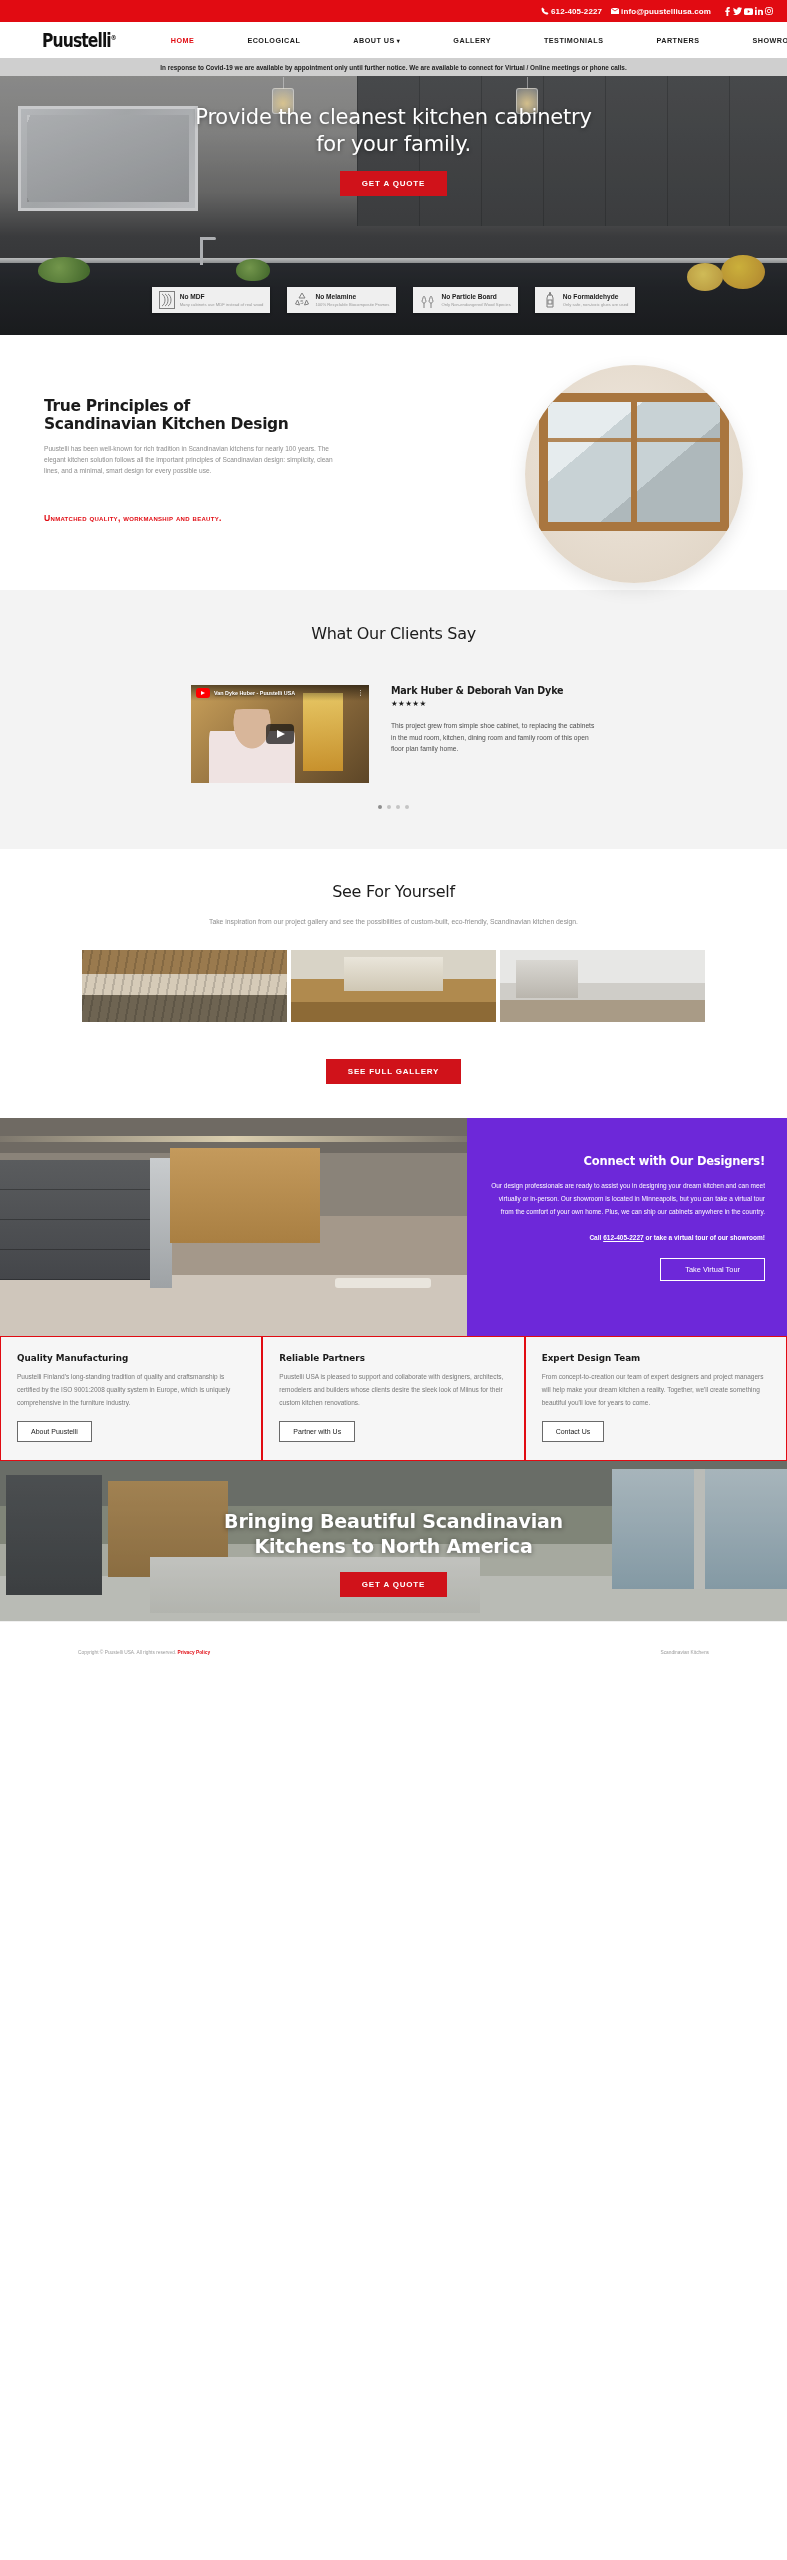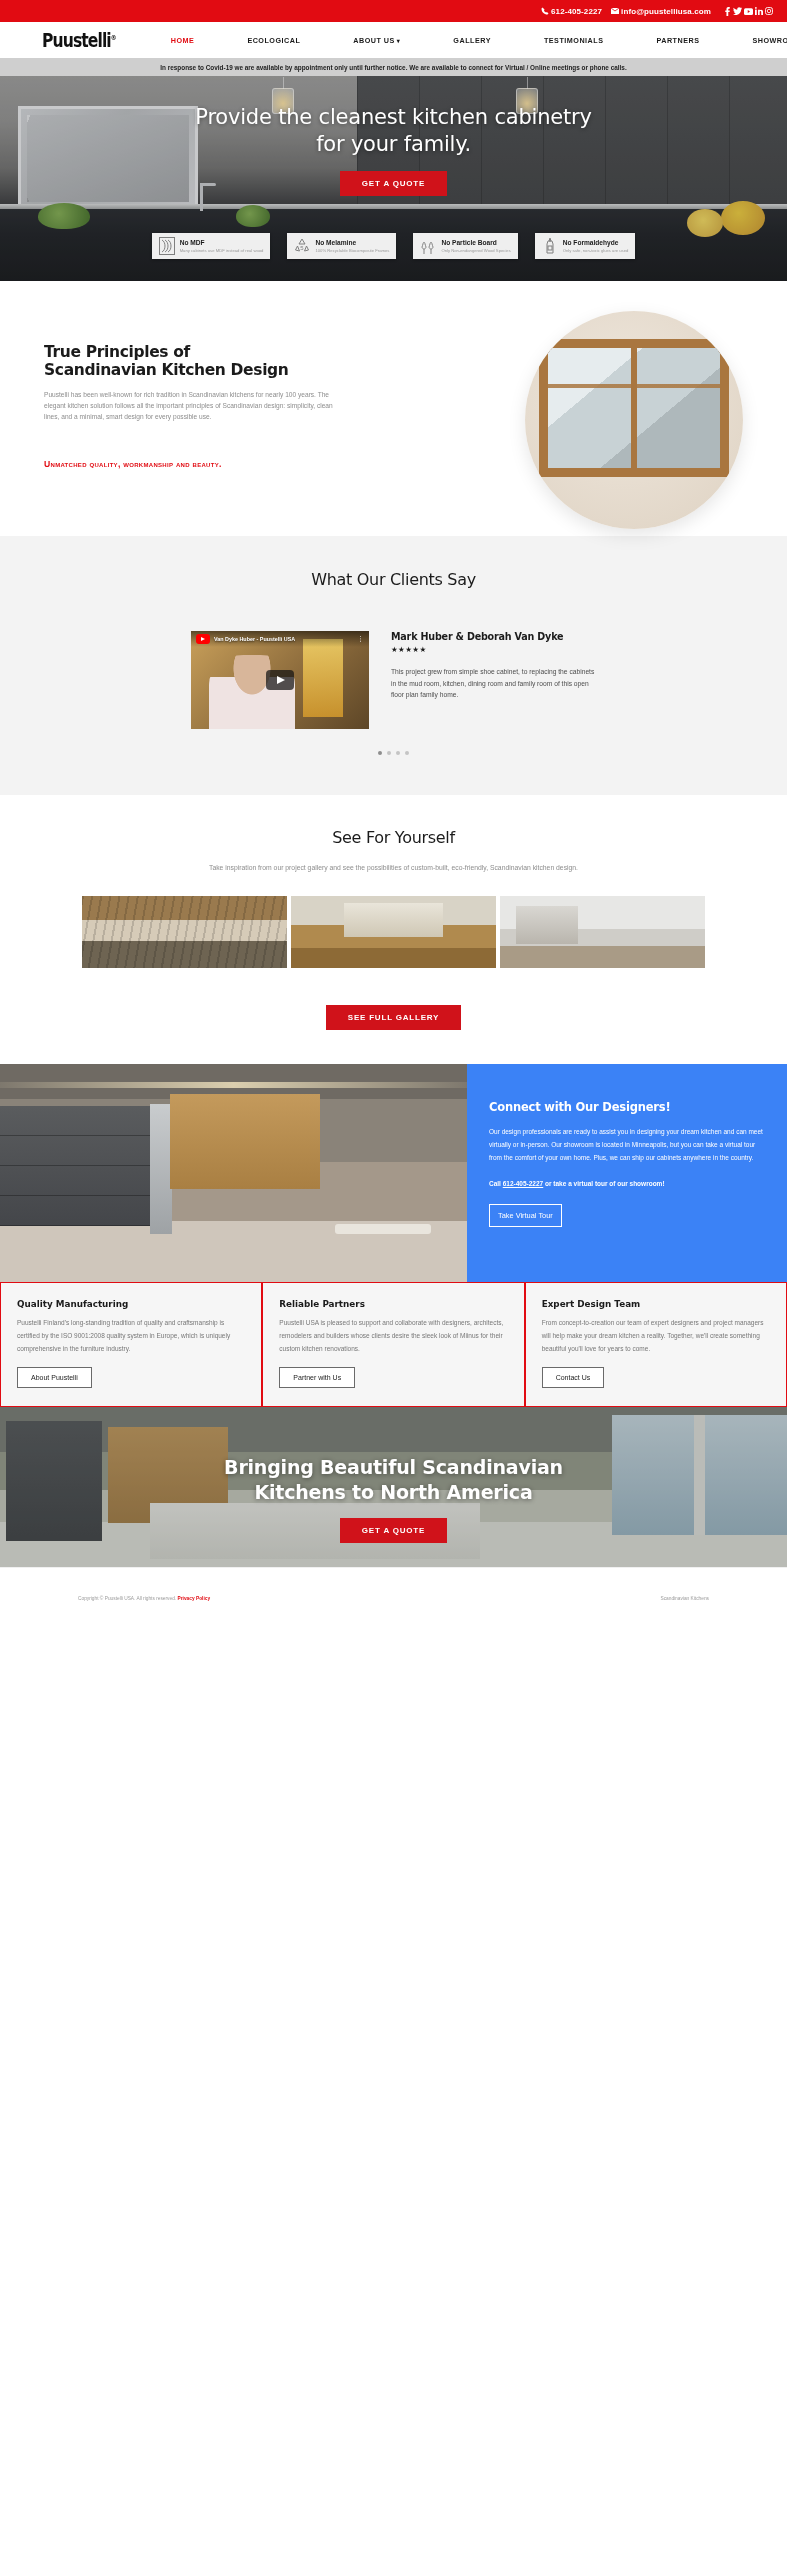--- a/index.html
+++ b/index.html
@@ -71,21 +71,21 @@
     justify-content: center;
     font-size: 6.4px;
     font-weight: bold;
     color: #1c1c1c;
     text-align: center;
   }
 
   
   .hero {
     position: relative;
-    height: 205px;
+    height: 259px;
     overflow: hidden;
     background: linear-gradient(180deg,#9a9a98 0%,#8e8e8c 22%,#6e6e6c 45%,#3a3b3c 62%,#2a2b2c 100%);
   }
   .hero .kitchenart { position: absolute; inset: 0; }
   .hero .wallpanel {
     position: absolute; left: 18px; top: 30px; width: 180px; height: 105px;
     background: linear-gradient(135deg,#cfd2d4,#b9bcbe 40%,#d6d8da);
     border: 3px solid #e7e8ea;
   }
   .hero .wallpanel:after{
@@ -265,27 +265,27 @@
   
   .designers { display: flex; height: 218px; }
   .des-img { width: 467px; position: relative; overflow: hidden;
     background: linear-gradient(180deg,#6f6a63 0 16%, #8a8379 16% 45%, #a4988a 45% 72%, #cfc6bb 72%); }
   .des-img .dcab { position:absolute; left:0; top:42px; width:150px; height:120px; background: linear-gradient(180deg,#5a5c5e,#44464a);}
   .des-img .dcab:after{content:"";position:absolute;inset:0;background:repeating-linear-gradient(0deg,rgba(0,0,0,.3) 0 1px,transparent 1px 30px);}
   .des-img .dwood { position:absolute; left:170px; top:30px; width:150px; height:95px; background: linear-gradient(180deg,#c49a5c,#a97f42);}
   .des-img .dfridge { position:absolute; left:150px; top:40px; width:22px; height:130px; background: linear-gradient(180deg,#c9ccce,#9ea2a5);}
   .des-img .dtable { position:absolute; right:36px; bottom:48px; width:96px; height:10px; background:#e9e5dd; border-radius:3px;}
   .des-img .dlight { position:absolute; left:0; right:0; top:18px; height:6px; background: linear-gradient(90deg,rgba(255,240,200,.1),rgba(255,240,200,.75),rgba(255,240,200,.1));}
-  .des-txt { flex: 1; background: #3b82f6; color: #fff; padding: 36px 22px 0; text-align: left; }
+  .des-txt { flex: 1; background: #6d28d9; color: #fff; padding: 36px 22px 0; text-align: right; }
   .des-txt h3 { font-family: "DejaVu Sans", sans-serif; font-size: 11.5px; font-weight: 700; letter-spacing: -.2px; }
   .des-txt p { margin-top: 11px; font-size: 6.5px; line-height: 2.0; }
   .des-txt p.call { margin-top: 13px; font-weight: bold; }
   .des-txt p.call a { color: #fff; text-decoration: underline; font-weight: bold; }
   .btn-ghost { display: inline-block; margin-top: 14px; border: 1px solid #fff; color: #fff;
-    font-size: 7.4px; padding: 6px 8px; text-decoration: none; }
+    font-size: 7.4px; padding: 6px 24px; text-decoration: none; }
 
   
   .boxes { display: flex; gap: 2px; border: 1.5px solid #e10b12; background: #e10b12; }
   .box { flex: 1; background: #f6f6f6; padding: 16px 16px 18px; }
   .box h4 { font-family: "DejaVu Sans", sans-serif; font-size: 8.8px; font-weight: 700; color: #1b1b1b; }
   .box p { margin-top: 8px; font-size: 6.5px; line-height: 1.95; color: #777; }
   .btn-outline { display: inline-block; margin-top: 12px; border: 1px solid #6a6a6a; color: #1b1b1b;
     background:#fff; font-size: 7px; padding: 6px 13px; text-decoration: none; }
 
   

